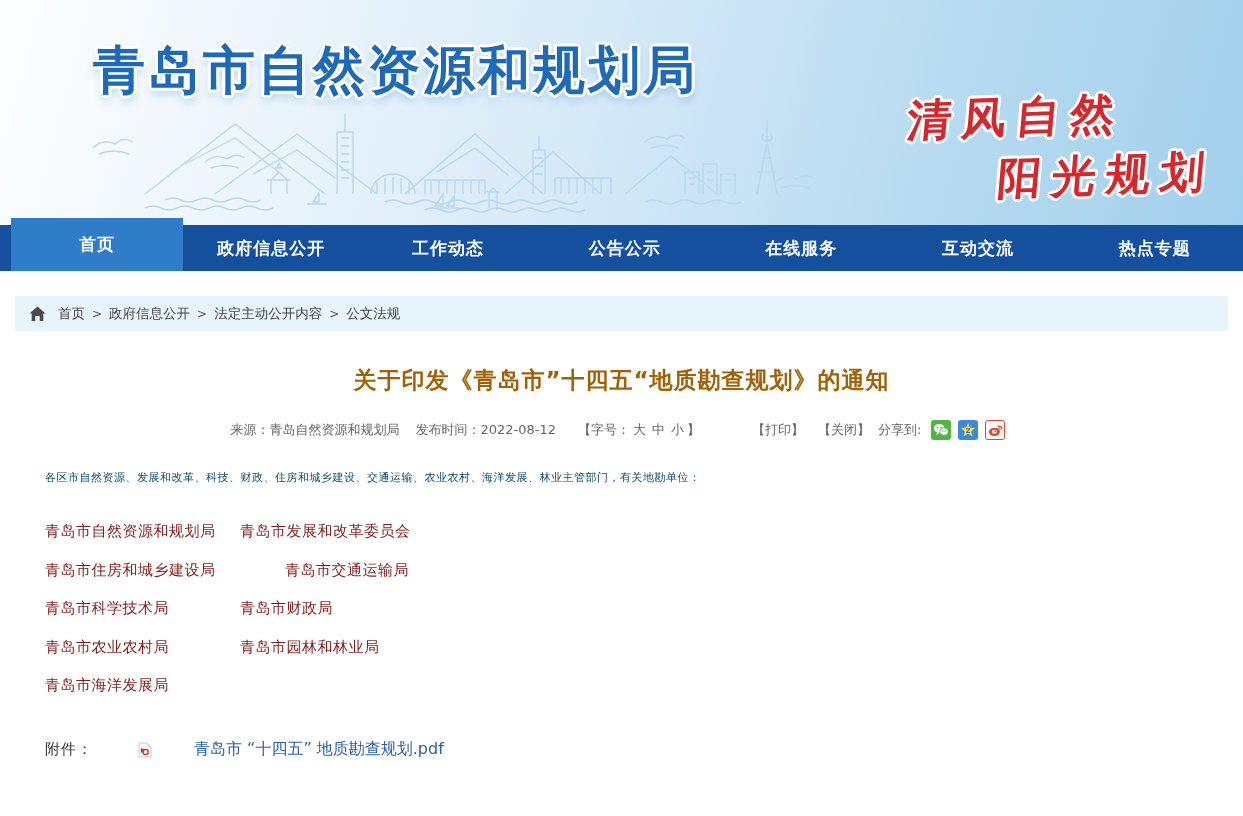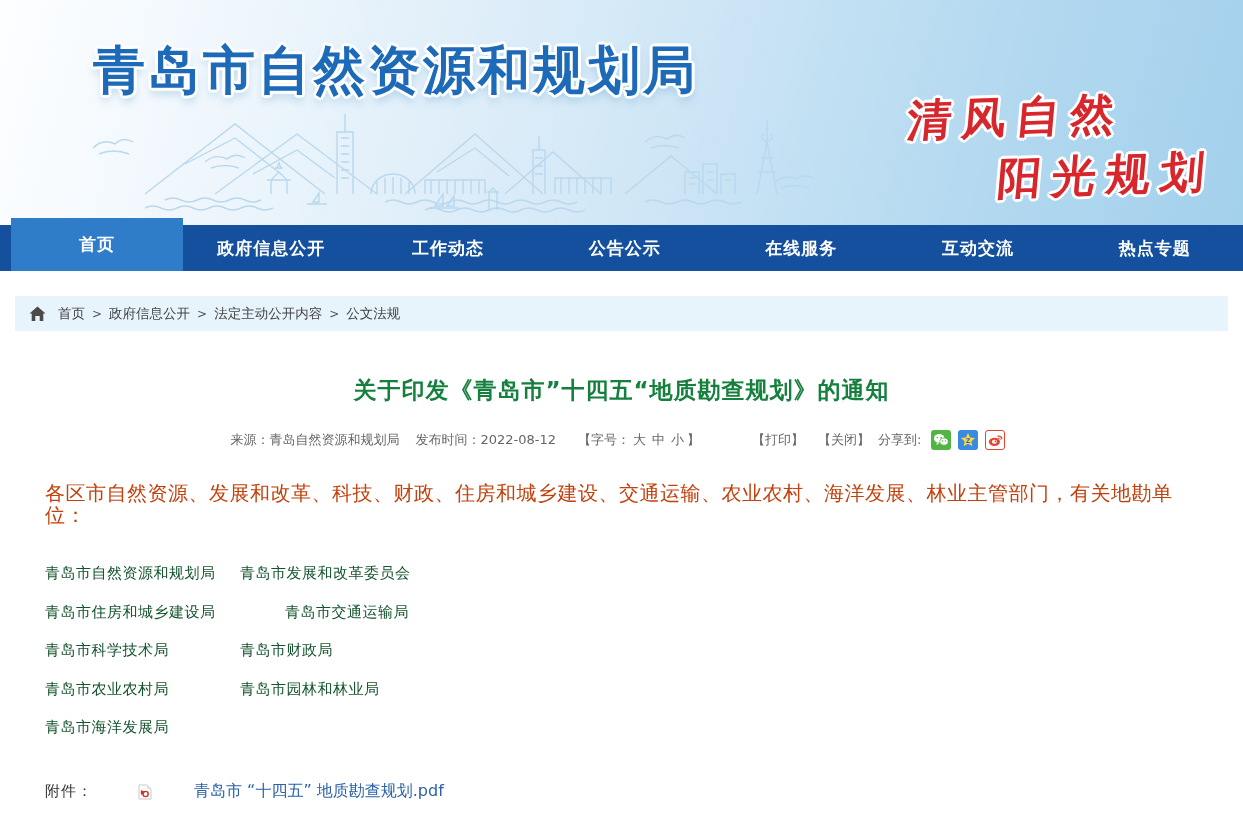--- a/index.html
+++ b/index.html
@@ -29,38 +29,38 @@
     background:#2f7dc9; }
 
   
   .breadcrumb { margin:25px 15px 0 15px; height:35px; background:#e8f4fb;
     display:flex; align-items:center; padding-left:14px; font-size:13.5px; color:#444; }
   .breadcrumb .home-ic { margin-right:12px; display:flex; align-items:center; cursor:pointer; }
   .crumb { cursor:pointer; }
   .crumb-sep { margin:0 7px; color:#555; font-size:12px; }
 
   
-  .article-title { margin-top:44px; text-align:center; font-size:23px; font-weight:bold;
-    color:#15803d; letter-spacing:1px; }
+  .article-title { margin-top:34px; text-align:center; font-size:23px; font-weight:bold;
+    color:#a16207; letter-spacing:1px; }
   .meta-row { margin-top:24px; display:flex; align-items:center; justify-content:center;
     font-size:13px; color:#666; }
   .meta-row .m-src { margin-right:16px; }
   .meta-row .m-pub { margin-right:22px; }
   .meta-row .m-font { margin-right:52px;text-align:center; }
   .fs-opt { cursor:pointer; margin:0 3px; }
   .m-btn { cursor:pointer; margin-right:14px; }
   .m-close { margin-right:8px; }
   .m-share-label { margin-right:10px; }
   .share-ic { width:20px; height:20px; border-radius:3px; margin-right:7px; cursor:pointer;
     display:inline-flex; align-items:center; justify-content:center; }
 
-  .body-text { margin:32px 45px 4px 45px; font-size:20px; color:#c2410c; letter-spacing:.5px; }
+  .body-text { margin:32px 45px 4px 45px; font-size:11px; color:#0c4a6e; letter-spacing:.5px; }
   .body-text p { margin-bottom:19px; line-height:1.1; }
 
-  .recipients { margin:38px 0 0 45px; font-size:15px; color:#14532d; letter-spacing:.5px; }
+  .recipients { margin:38px 0 0 45px; font-size:15px; color:#7f1d1d; letter-spacing:.5px; }
   .recip-row { margin-bottom:19.5px; }
   .recip-row .col1 { display:inline-block; min-width:195px; }
   .recip-row:nth-child(2) .col2 { margin-left:45px; }
 
   .attachment { margin:44px 0 0 45px; font-size:15px; color:#333; display:flex; align-items:center;gap:37px; }
   .attachment .att-label { letter-spacing:1px; }
   .pdf-ic { margin:0 5px 0 8px; display:flex; align-items:center; }
   .att-link { font-size:16px; color:#2a62a8; text-decoration:none; cursor:pointer; }
 </style>
 </head>

